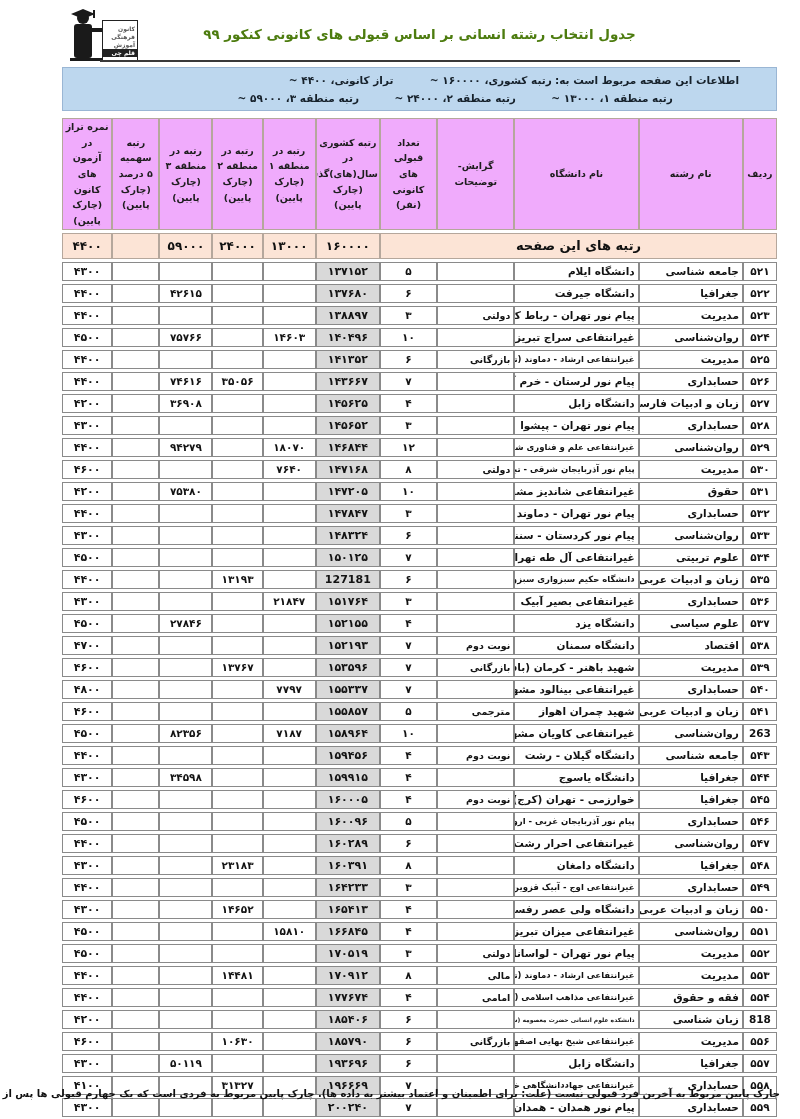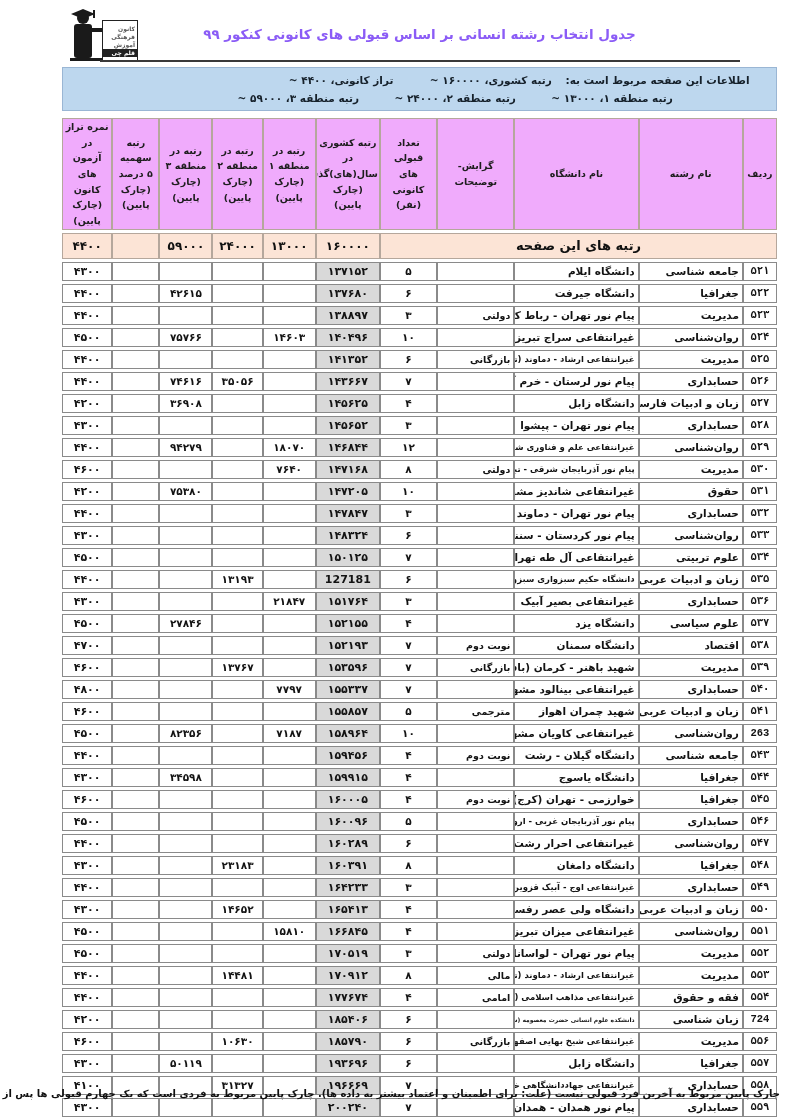--- a/index.html
+++ b/index.html
@@ -10,31 +10,31 @@
   
   .logo{position:absolute;left:66px;top:6px;width:74px;height:58px;}
   .logo .figure{position:absolute;left:0;top:0;}
   .logo .board{
     position:absolute;left:36px;top:14px;width:34px;height:40px;
     border:1px solid #222;background:#fff;display:flex;flex-direction:column;justify-content:center;
   }
   .logo .board .bline{font-size:6px;font-weight:bold;color:#555;text-align:right;padding:0 2px;line-height:8px;direction:rtl;}
   .logo .board .bline.dark{background:#222;color:#fff;}
   .title-wrap{position:absolute;left:62px;top:24px;width:715px;text-align:center;direction:rtl;}
-  .title-wrap .title{font-size:13.5px;font-weight:bold;color:#8b5cf6;}
+  .title-wrap .title{font-size:13.5px;font-weight:bold;color:#4d7c0f;}
   .title-rule{position:absolute;left:100px;top:60px;width:640px;height:2px;background:#3a3a3a;}
   
   .info-box{
     position:absolute;left:62px;top:67px;width:715px;height:44px;
     background:#bdd7ee;border:1px solid #9ab6d4;box-sizing:border-box;
     direction:rtl;display:flex;flex-direction:column;justify-content:space-evenly;
     font-weight:bold;font-size:10.5px;color:#16212b;
   }
   .info-row{display:flex;direction:rtl;align-items:center;}
-  .info-intro{width:31%;text-align:center;padding-right:16px;box-sizing:border-box;}
+  .info-intro{width:31%;text-align:left;padding-right:16px;box-sizing:border-box;}
   .info-item{white-space:nowrap;}
   .info-row.first .k1{width:18%;text-align:center;}
   .info-row.first .k2{width:24%;text-align:center;}
   .info-row.second .sp{width:12%;}
   .info-row.second .k{width:22%;text-align:center;}
   
   table.sheet{
     position:absolute;left:62px;top:115px;width:715px;
     border-collapse:separate;border-spacing:0 3px;table-layout:fixed;
     direction:rtl;
@@ -47,21 +47,21 @@
   }
   tr.ranks td{
     background:#fce4d6;border:1px solid #b5a79c;height:26px;
     font-weight:bold;text-align:center;font-size:12px;color:#111;
   }
   tr.ranks td.lbl{font-size:13px;margin-left:36px;}
   tbody.data td{
     border:1px solid #8a8a8a;height:18px;line-height:17px;
     font-weight:bold;color:#131313;background:#fff;padding:0 3px;white-space:nowrap;
   }
-  td.c-radif{text-align:center;font-size:10.5px;font-family:Liberation Mono, monospace;}
+  td.c-radif{text-align:center;font-size:10.5px;}
   td.c-major{text-align:right;font-size:10.5px;}
   td.c-univ{text-align:right;font-size:10.5px;}
   td.c-univ.sm{font-size:8.5px;}
   td.c-univ.xs{font-size:6px;}
   td.c-notes{text-align:right;font-size:9.5px;}
   td.c-count{text-align:center;font-size:10.5px;}
   td.c-national{text-align:center;font-size:11px;background:#d9d9d9 !important;}
   td.c-rank{text-align:center;font-size:10.5px;}
   td.c-taraz{text-align:center;font-size:11px;}
   
@@ -633,21 +633,21 @@
     <td class="c-count">۴</td>
     <td class="c-national">۱۷۷۶۷۴</td>
     <td class="c-rank"></td>
     <td class="c-rank"></td>
     <td class="c-rank"></td>
     <td class="c-rank"></td>
     <td class="c-taraz">۴۴۰۰</td>
   </tr>
 
   <tr>
-    <td class="c-radif">724</td>
+    <td class="c-radif">818</td>
     <td class="c-major">زبان شناسی</td>
     <td class="c-univ xs">دانشکده علوم انسانی حضرت معصومه (س)(ویژه خواهران)</td>
     <td class="c-notes"></td>
     <td class="c-count">۶</td>
     <td class="c-national">۱۸۵۴۰۶</td>
     <td class="c-rank"></td>
     <td class="c-rank"></td>
     <td class="c-rank"></td>
     <td class="c-rank"></td>
     <td class="c-taraz">۴۲۰۰</td>

